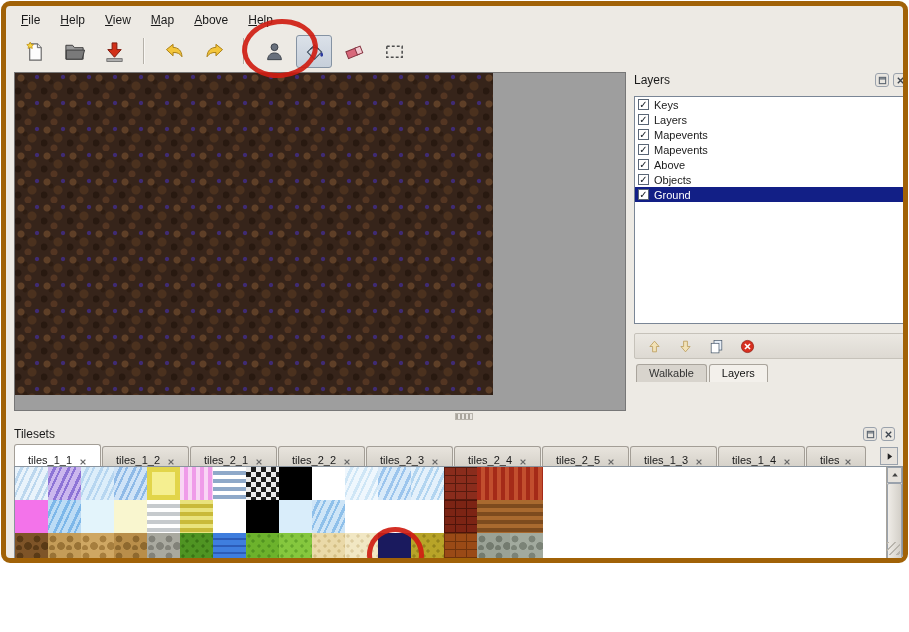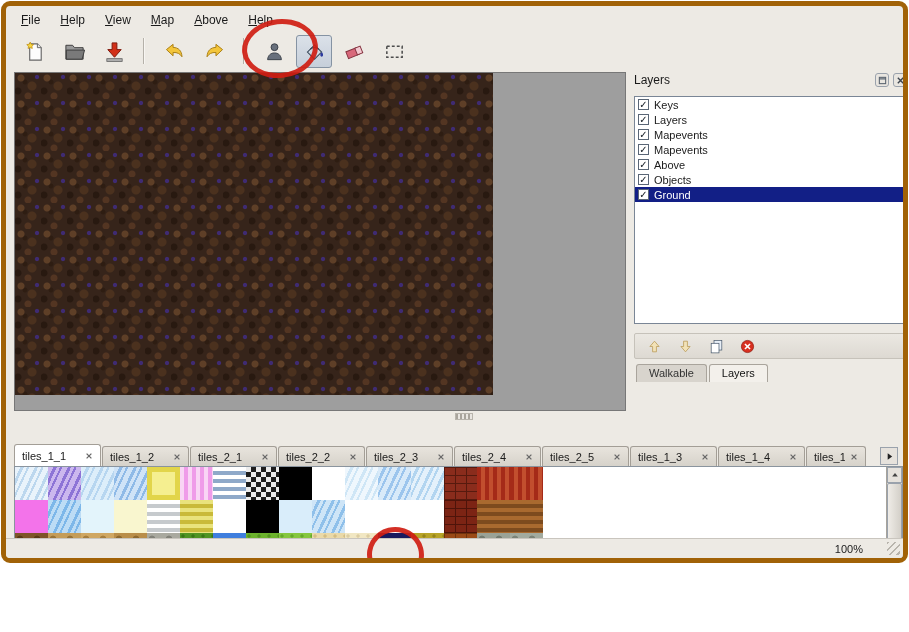--- a/index.html
+++ b/index.html
@@ -57,21 +57,21 @@
   .mini-btn{width:22px;height:20px;border:none;background:transparent;display:flex;align-items:center;justify-content:center;padding:0;}
   .mini-btn svg{width:17px;height:17px;}
   .panel-tabs{margin-top:5px;display:flex;gap:2px;padding-left:2px;}
   .panel-tab{padding:2px 12px 3px;font-size:11px;background:#d8d4cd;border:1px solid #a9a49c;border-bottom:none;
     border-radius:3px 3px 0 0;color:#333;}
   .panel-tab.active{background:#f3f0eb;color:#111;}
   
   .tilesets-panel{position:absolute;left:0;top:418px;width:100%;height:178px;}
   .ts-head{position:absolute;left:8px;right:8px;top:0;height:20px;display:flex;align-items:center;gap:4px;}
   .ts-tabs{position:absolute;left:8px;right:28px;top:20px;height:22px;display:flex;align-items:flex-end;gap:1px;overflow:hidden;}
-  .ts-tab{flex:none;width:87px;height:20px;display:flex;align-items:center;gap:5px;padding:0 7px;
+  .ts-tab{flex:none;width:87px;height:20px;display:flex;align-items:flex-end;gap:5px;padding:0 13px;
     background:linear-gradient(#e8e4dd,#d6d2ca);border:1px solid #a39e96;border-bottom:none;
     border-radius:3px 3px 0 0;font-size:11px;white-space:nowrap;overflow:hidden;}
   .ts-tab:last-child{width:60px;}
   .ts-tab.active{background:#fff;height:22px;}
   .ts-tab-label{flex:1;overflow:hidden;}
   .ts-close{display:flex;}
   .ts-close svg{width:8px;height:8px;}
   .ts-arrow{position:absolute;right:5px;top:23px;width:18px;height:18px;border:1px solid #9aa2ac;
     background:#e6e2dc;display:flex;align-items:center;justify-content:center;padding:0;}
   .ts-arrow svg{width:9px;height:9px;}
@@ -275,20 +275,34 @@
           </svg>
         </button>
       </div>
     <div class="panel-tabs">
         <div class="panel-tab">Walkable</div>
         <div class="panel-tab active">Layers</div>
       </div>
   </div>
 
   <div class="tilesets-panel">
+    <div class="ts-head">
+      <span class="panel-title">Tilesets</span>
+      <span class="mini-win-btn">
+          <svg viewBox="0 0 10 10">
+            <rect x="1.5" y="1.5" width="7" height="7" fill="none" stroke="#5a6470" stroke-width="1.2"></rect>
+            <line x1="1.5" y1="3.2" x2="8.5" y2="3.2" stroke="#5a6470" stroke-width="1.2"></line>
+          </svg>
+        </span>
+      <span class="mini-win-btn">
+          <svg viewBox="0 0 10 10">
+            <path d="M2 2l6 6M8 2L2 8" stroke="#3c444e" stroke-width="1.5"></path>
+          </svg>
+        </span>
+    </div>
     <div class="ts-tabs">
         <div class="ts-tab active">
           <span class="ts-tab-label">tiles_1_1</span>
           <span class="ts-close">
             <svg viewBox="0 0 10 10">
               <path d="M2 2l6 6M8 2L2 8" stroke="#6a6a6a" stroke-width="1.6"></path>
             </svg>
           </span>
         </div>
         <div class="ts-tab">
@@ -445,20 +459,17 @@
         <div class="sb-thumb"></div>
         <div class="sb-btn down">
             <svg viewBox="0 0 10 10">
               <path d="M1.5 3h7L5 7.5z" fill="#444"></path>
             </svg>
           </div>
       </div>
     </div>
   </div>
 
-  <div class="statusbar">
-    <span>100%</span>
-  </div>
   <div class="grip-corner"></div>
 
   <div class="annot" id="annot-bucket"></div>
   <div class="annot" id="annot-tile"></div>
 </div>
 
 </body></html>

